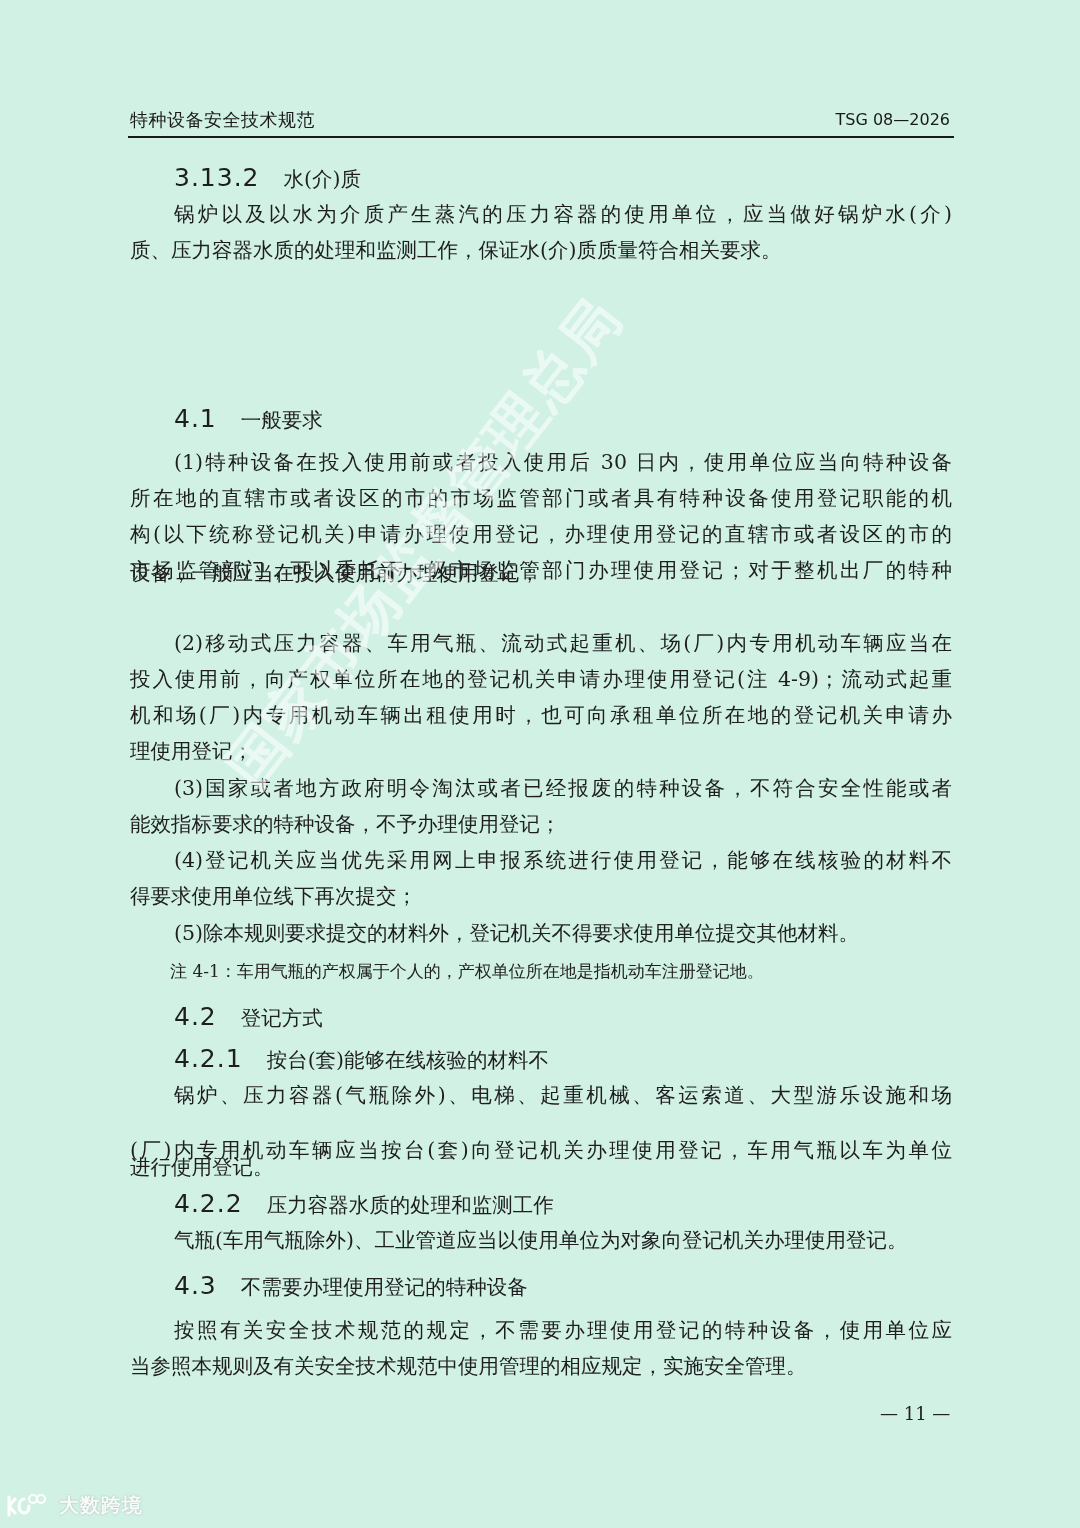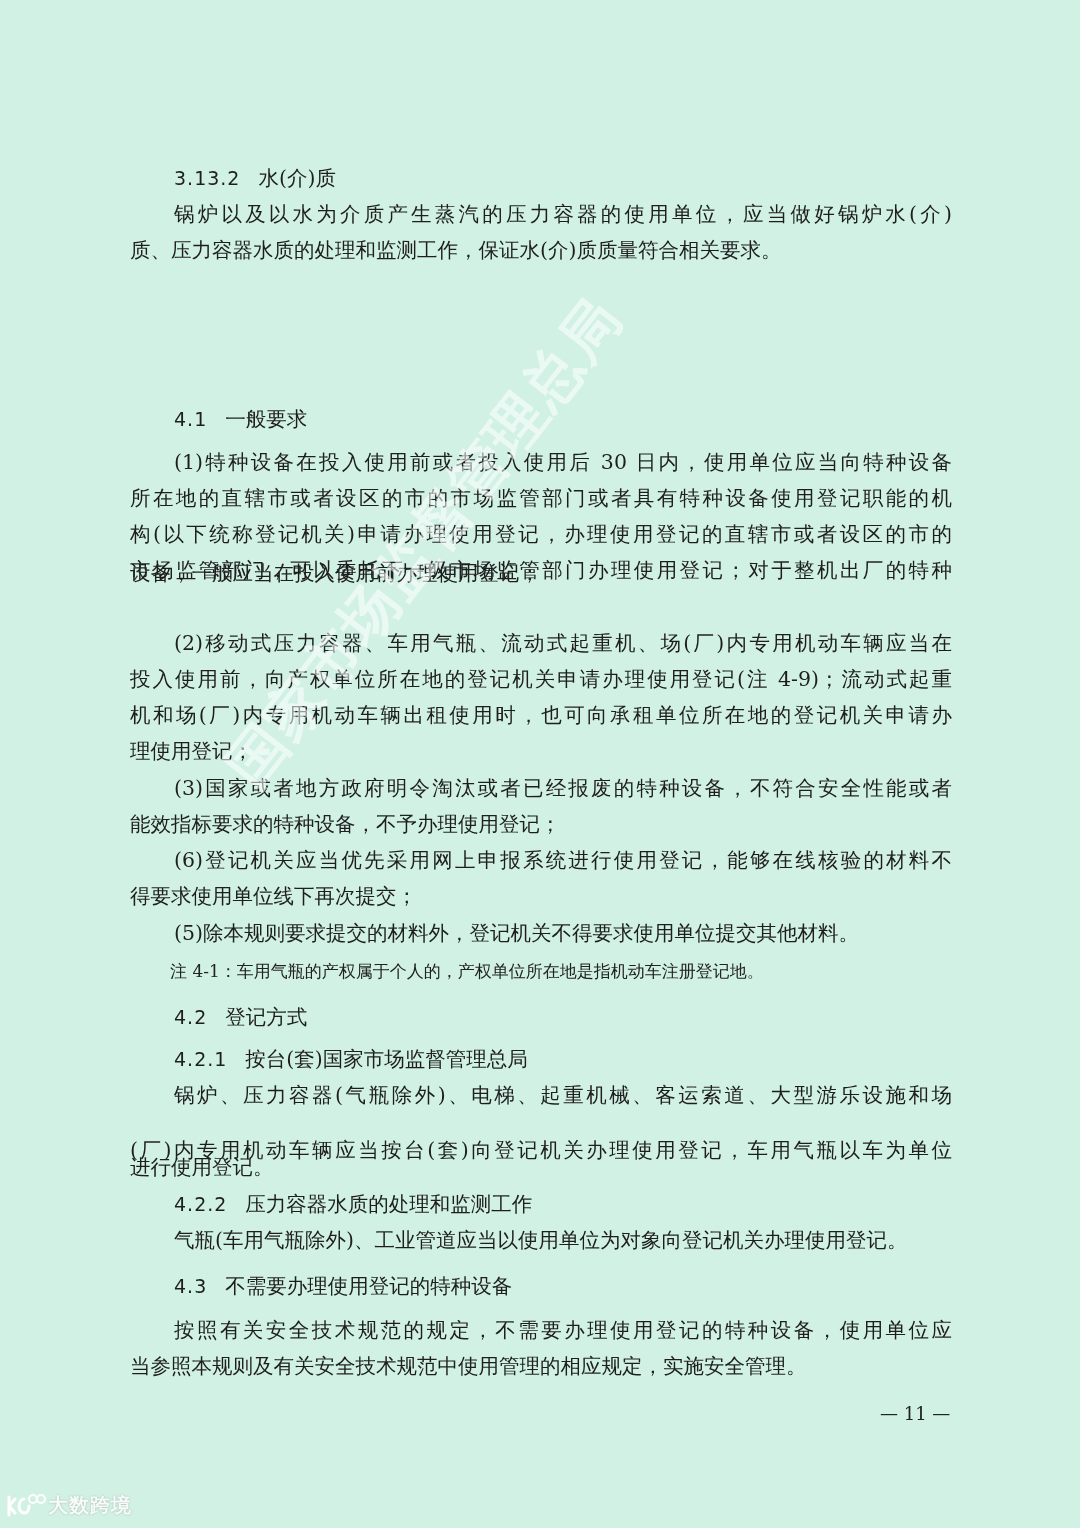--- a/index.html
+++ b/index.html
@@ -55,23 +55,23 @@
       position: absolute;
       left: 0;
       white-space: nowrap;
       font-size: 20.5px;
       line-height: 28px;
       color: #1e1e1e;
     }
     .indent { left: 44px; }
     .heading-num {
       font-family: "DejaVu Sans", "Liberation Sans", sans-serif;
-      font-size: 19px;
+      font-size: 25px;
       letter-spacing: 1px;
-      margin-right: 18px;
+      margin-right: 24px;
     }
     .sec-heading {
       font-size: 20.5px;
     }
     .chapter-title {
       position: absolute;
       left: 0;
       width: 1080px;
       text-align: center;
       top: 324px;
@@ -110,40 +110,44 @@
       transform-origin: left center;
       white-space: nowrap;
       pointer-events: none;
     }
     .brand {
       position: absolute;
       left: 6px;
       top: 1492px;
       display: flex;
       align-items: center;
-      gap: 2px;
+      gap: 13px;
       color: rgba(255,255,255,0.92);
       text-shadow: 0 0 2px rgba(0,0,0,0.25);
     }
     .brand .logo {
       width: 40px;
       height: 26px;
     }
     .brand .name {
       font-family: "DejaVu Sans", "Liberation Sans", sans-serif;
       font-size: 20px;
       font-weight: bold;
       letter-spacing: 1px;
     }
   </style>
 </head>
 <body>
 
 <div class="page">
 
+  <div class="running-header">
+    <span class="left">特种设备安全技术规范</span>
+    <span class="right">TSG 08—2026</span>
+  </div>
 
   <div class="content">
 
     <div class="line indent" style="top:164px;">
       <span class="heading-num">3.13.2</span><span class="sec-heading">水(介)质</span>
     </div>
     <div class="line indent justify" style="top:200px;">锅炉以及以水为介质产生蒸汽的压力容器的使用单位，应当做好锅炉水(介)</div>
     <div class="line" style="top:236px;">质、压力容器水质的处理和监测工作，保证水(介)质质量符合相关要求。</div>
 
     <div class="line indent" style="top:405px;">
@@ -157,33 +161,33 @@
     <div class="line" style="top:559px;">设备，一般应当在投入使用前办理使用登记；</div>
 
     <div class="line indent justify" style="top:629px;">(2)移动式压力容器、车用气瓶、流动式起重机、场(厂)内专用机动车辆应当在</div>
     <div class="line justify" style="top:665px;">投入使用前，向产权单位所在地的登记机关申请办理使用登记(注 4-9)；流动式起重</div>
     <div class="line justify" style="top:701px;">机和场(厂)内专用机动车辆出租使用时，也可向承租单位所在地的登记机关申请办</div>
     <div class="line" style="top:737px;">理使用登记；</div>
 
     <div class="line indent justify" style="top:774px;">(3)国家或者地方政府明令淘汰或者已经报废的特种设备，不符合安全性能或者</div>
     <div class="line" style="top:810px;">能效指标要求的特种设备，不予办理使用登记；</div>
 
-    <div class="line indent justify" style="top:846px;">(6)登记机关应当优先采用网上申报系统进行使用登记，能够在线核验的材料不</div>
+    <div class="line indent justify" style="top:846px;">(4)登记机关应当优先采用网上申报系统进行使用登记，能够在线核验的材料不</div>
     <div class="line" style="top:882px;">得要求使用单位线下再次提交；</div>
 
     <div class="line indent" style="top:919px;">(5)除本规则要求提交的材料外，登记机关不得要求使用单位提交其他材料。</div>
 
     <div class="line note" style="top:957px; left:40px;">注 4-1：车用气瓶的产权属于个人的，产权单位所在地是指机动车注册登记地。</div>
 
     <div class="line indent" style="top:1003px;">
       <span class="heading-num">4.2</span><span class="sec-heading">登记方式</span>
     </div>
 
     <div class="line indent" style="top:1045px;">
-      <span class="heading-num">4.2.1</span><span class="sec-heading">按台(套)国家市场监督管理总局</span>
+      <span class="heading-num">4.2.1</span><span class="sec-heading">按台(套)能够在线核验的材料不</span>
     </div>
     <div class="line indent justify" style="top:1081px;">锅炉、压力容器(气瓶除外)、电梯、起重机械、客运索道、大型游乐设施和场</div>
     <div class="line justify" style="top:1136px;">(厂)内专用机动车辆应当按台(套)向登记机关办理使用登记，车用气瓶以车为单位</div>
     <div class="line" style="top:1153px;">进行使用登记。</div>
 
     <div class="line indent" style="top:1190px;">
       <span class="heading-num">4.2.2</span><span class="sec-heading">压力容器水质的处理和监测工作</span>
     </div>
     <div class="line indent" style="top:1226px;">气瓶(车用气瓶除外)、工业管道应当以使用单位为对象向登记机关办理使用登记。</div>
 

